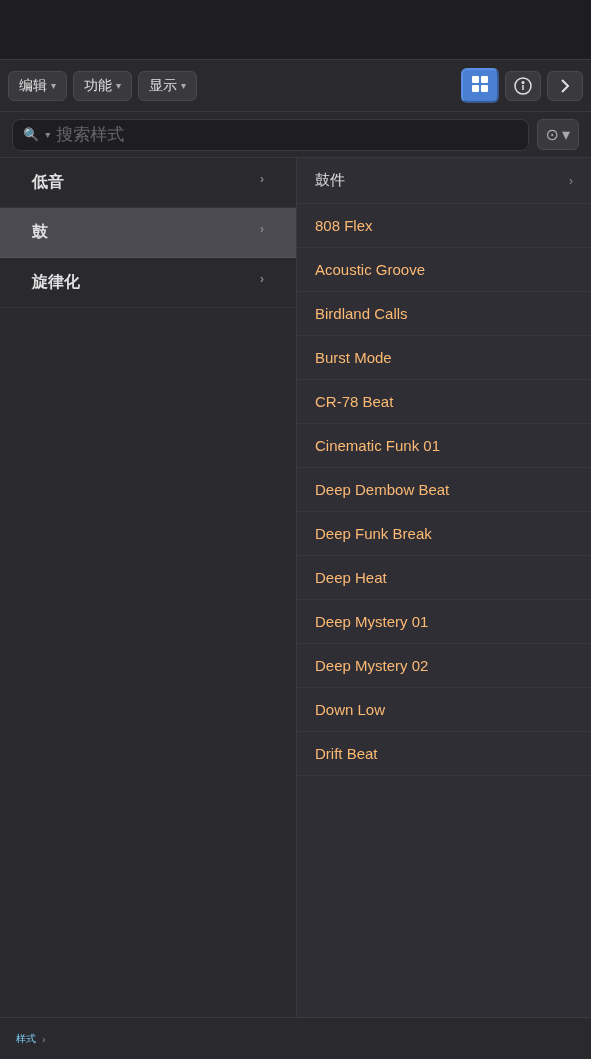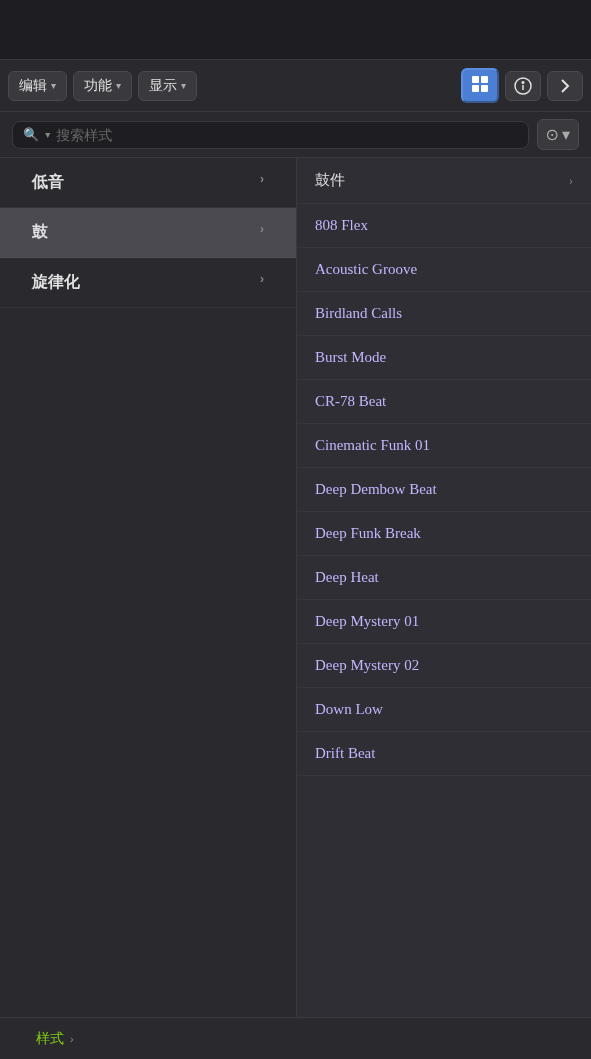--- a/index.html
+++ b/index.html
@@ -95,21 +95,21 @@
       border-radius: 8px;
       padding: 5px 10px;
       gap: 6px;
     }
 
     .search-input-wrapper input {
       background: transparent;
       border: none;
       outline: none;
       color: #aaa;
-      font-size: 14px;
+      font-size: 17px;
       width: 100%;
     }
 
     .search-input-wrapper input::placeholder {
       color: #666;
     }
 
     .search-icon {
       color: #888;
       font-size: 13px;
@@ -163,31 +163,30 @@
 
     .left-item .chevron-right {
       color: #888;
       font-size: 12px;
     }
 
     .right-panel {
       flex: 1;
       background: #2e2e34;
       overflow-y: auto;
-      font-family: Liberation Serif, serif;
     }
 
     .right-item {
       display: flex;
       align-items: center;
       justify-content: space-between;
       padding: 13px 18px;
       cursor: pointer;
       font-size: 15px;
-      color: #c4b5fd;
+      color: #fdba74;
       border-bottom: 1px solid rgba(255,255,255,0.04);
     }
 
     .right-item.header {
       color: #e0e0e0;
       font-weight: 500;
     }
 
     .right-item .chevron-right {
       color: #888;
@@ -202,23 +201,22 @@
       height: 42px;
       background: #2a2a2e;
       border-top: 1px solid #3a3a3e;
       display: flex;
       align-items: center;
       padding: 0 16px;
       gap: 6px;
     }
 
     .bottom-bar-label {
-      font-size: 14px;
-      color: #84cc16;
-      margin-left: 20px;
+      font-size: 10px;
+      color: #7dd3fc;
     }
 
     .bottom-bar-chevron {
       font-size: 11px;
       color: #888;
     }
 
     .toolbar-icon-svg {
       width: 18px;
       height: 18px;

